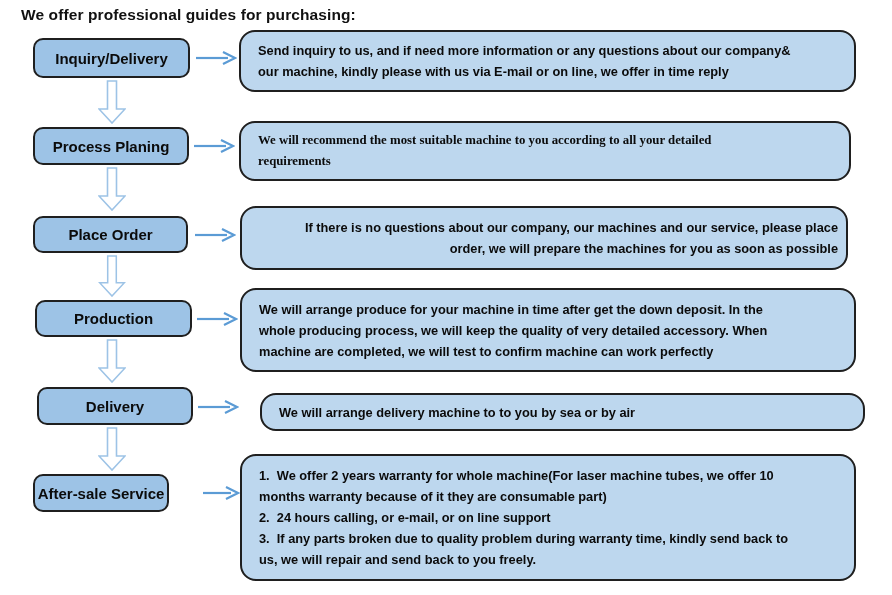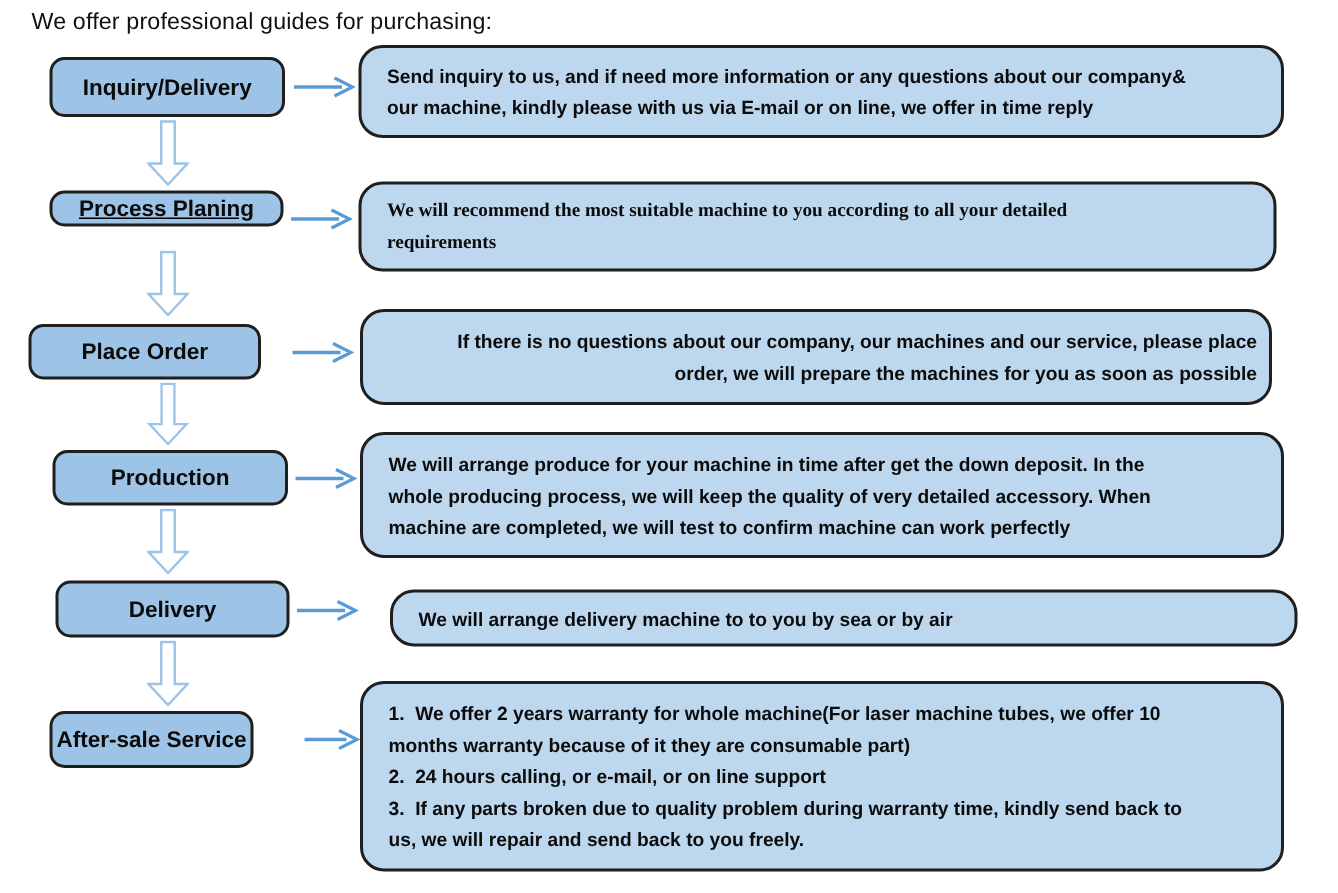--- a/index.html
+++ b/index.html
@@ -13,21 +13,21 @@
     width: 892px;
     height: 595px;
     background: #ffffff;
     overflow: hidden;
   }
   .page-title {
     position: absolute;
     left: 21px;
     top: 6px;
     font-size: 15.5px;
-    font-weight: normal;
+    font-weight: bold;
     color: #111111;
     letter-spacing: 0.1px;
   }
   .step-box {
     position: absolute;
     background: var(--step-fill, #9DC3E6);
     border: 2px solid var(--box-border, #1f1f1f);
     border-radius: 10px;
     display: flex;
     align-items: center;
@@ -75,36 +75,36 @@
     <polyline points="28,2 40,8 28,14" fill="none" stroke="#5B9BD5" stroke-width="2.2"></polyline>
   </svg>
   <div class="desc-box" style="left:239px; top:30px; width:617px; height:62px;">
     <div class="desc-text"><div>Send inquiry to us, and if need more information or any questions about our company&amp;</div><div>our machine, kindly please with us via E-mail or on line, we offer in time reply</div></div>
   </div>
 
   <svg class="v-arrow" style="left:98px; top:80px;" width="28" height="44" viewBox="0 0 28 44">
     <polygon points="9.5,1 18.5,1 18.5,29 27,29 14,43 1,29 9.5,29" fill="#FFFFFF" stroke="#9DC3E6" stroke-width="1.6"></polygon>
   </svg>
 
-  <div class="step-box" style="left:33px; top:127px; width:156px; height:24px;text-decoration:underline;">
+  <div class="step-box" style="left:33px; top:127px; width:156px; height:38px;">
     <span class="step-label">Process Planing</span>
   </div>
   <svg class="h-arrow" style="left:193px; top:138px;" width="42" height="16" viewBox="0 0 42 16">
     <line x1="1" y1="8" x2="33" y2="8" stroke="#5B9BD5" stroke-width="2.2"></line>
     <polyline points="28,2 40,8 28,14" fill="none" stroke="#5B9BD5" stroke-width="2.2"></polyline>
   </svg>
   <div class="desc-box" style="left:239px; top:121px; width:612px; height:60px;font-family:Liberation Serif, serif;">
     <div class="desc-text"><div>We will recommend the most suitable machine to you according to all your detailed</div><div>requirements</div></div>
   </div>
 
   <svg class="v-arrow" style="left:98px; top:167px;" width="28" height="44" viewBox="0 0 28 44">
     <polygon points="9.5,1 18.5,1 18.5,29 27,29 14,43 1,29 9.5,29" fill="#FFFFFF" stroke="#9DC3E6" stroke-width="1.6"></polygon>
   </svg>
 
-  <div class="step-box" style="left:19px; top:216px; width:155px; height:37px;">
+  <div class="step-box" style="left:33px; top:216px; width:155px; height:37px;">
     <span class="step-label">Place Order</span>
   </div>
   <svg class="h-arrow" style="left:194px; top:227px;" width="42" height="16" viewBox="0 0 42 16">
     <line x1="1" y1="8" x2="33" y2="8" stroke="#5B9BD5" stroke-width="2.2"></line>
     <polyline points="28,2 40,8 28,14" fill="none" stroke="#5B9BD5" stroke-width="2.2"></polyline>
   </svg>
   <div class="desc-box" style="left:240px; top:206px; width:608px; height:64px;text-align:right;">
     <div class="desc-text"><div>If there is no questions about our company, our machines and our service, please place</div><div>order, we will prepare the machines for you as soon as possible</div></div>
   </div>
 

